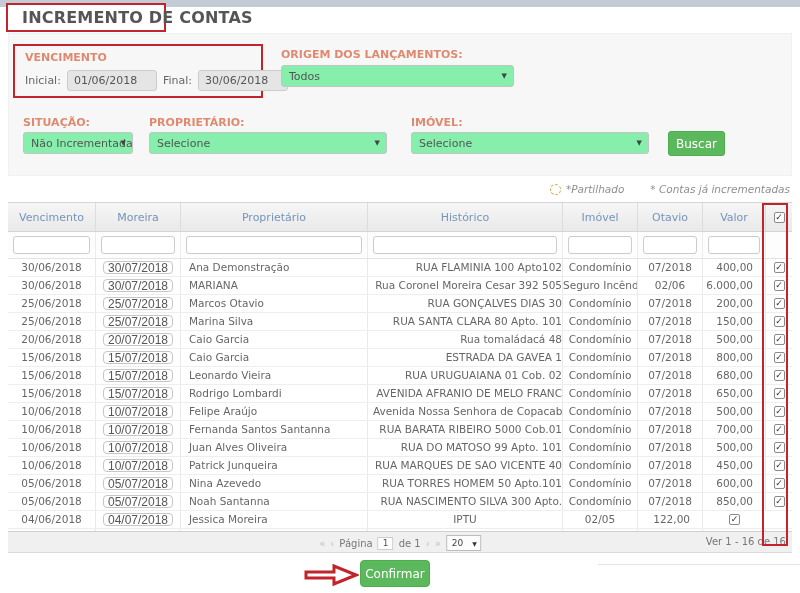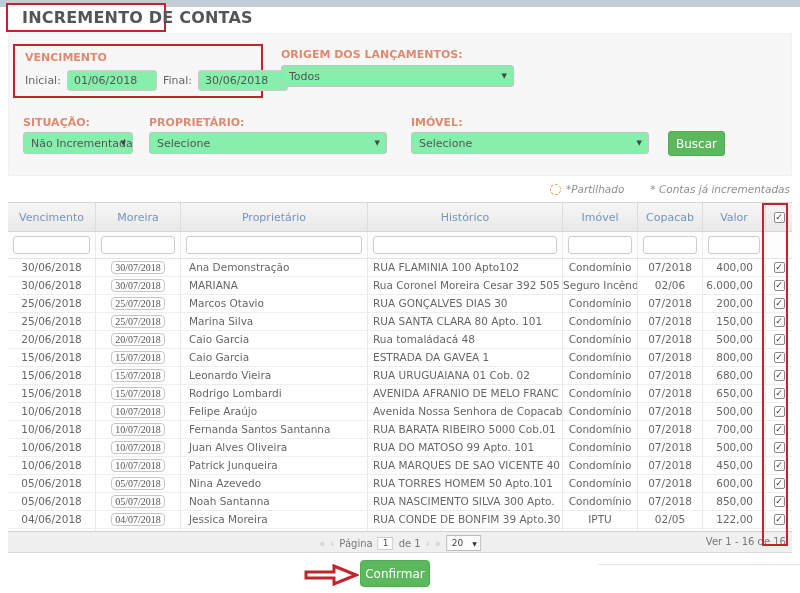--- a/index.html
+++ b/index.html
@@ -14,21 +14,21 @@
   .title-text { font-size:16px; font-weight:700; color:#555; letter-spacing:.2px; white-space:nowrap; }
 
   
   .filter-panel { position:absolute; left:8px; top:33px; width:784px; height:143px; background:#f7f7f7; border:1px solid #f1f1f1; }
   .venc-box { position:absolute; left:4px; top:10px; width:250px; height:54px; border:2px solid #c2242b; }
   .flabel { font-size:11px; font-weight:600; color:#df8a70; }
   .venc-box .flabel { position:absolute; left:10px; top:5px; }
   .venc-row { position:absolute; left:10px; top:24px; display:flex; align-items:center; gap:6px; }
   .inl-label { font-size:11px; color:#666; }
   .date-input { width:90px; height:21px; border:1px solid #ccc; border-radius:3px; font-size:11px; color:#555;
-                padding:0 6px; font-family:inherit; background:#86efac; }
+                padding:0 6px; font-family:inherit; background:#e5e5e5; }
   .origem-label { position:absolute; left:272px; top:14px; }
   .fake-select { position:relative; background:#86efac; border:1px solid #c4c4c4; border-radius:3px; height:22px;
                  font-size:11px; color:#555; padding:4px 18px 0 7px; white-space:nowrap; overflow:hidden; }
   .fake-select .caret { position:absolute; right:6px; top:6px; font-size:7px; color:#444; }
   .sel-origem { position:absolute; left:272px; top:31px; width:233px; }
   .lbl-situacao { position:absolute; left:14px; top:82px; }
   .lbl-prop { position:absolute; left:140px; top:82px; }
   .lbl-imovel { position:absolute; left:402px; top:82px; }
   .sel-situacao { position:absolute; left:14px; top:98px; width:110px; }
   .sel-prop { position:absolute; left:140px; top:98px; width:238px; }
@@ -49,24 +49,24 @@
   .th { display:flex; align-items:center; justify-content:center; font-size:11px; color:#7595bb;
         border-right:1px solid #dcdcdc; overflow:hidden; white-space:nowrap; }
   .filter-row { height:27px; background:#fdfdfd; border-bottom:1px solid #e3e3e3; }
   .ftd { display:flex; align-items:center; justify-content:center; border-right:1px solid #ececec; }
   .ftd input { height:18px; width:calc(100% - 10px); border:1px solid #ccc; border-radius:3px; background:#fff; font-family:inherit; font-size:10px; padding:0 4px; }
   .td { height:17px; line-height:16px; font-size:10.5px; color:#666; border-right:1px solid #e9e9e9;
         overflow:hidden; white-space:nowrap; }
   .data-row { border-bottom:1px solid #eee; background:#fff; }
   .c-venc,.c-hist,.c-parc { text-align:center; }
   .c-prev { display:flex; align-items:center; justify-content:center; }
-  .prev-input { width:54px; height:13px; border:1px solid #c6c6c6; border-radius:4px; font-family:Liberation Serif, serif;
-                font-size:10px; color:#555; text-align:center; background:#fff; }
+  .prev-input { width:70px; height:13px; border:1px solid #c6c6c6; border-radius:4px; font-family:Liberation Sans, sans-serif;
+                font-size:12px; color:#555; text-align:center; background:#fff; }
   .c-prop { padding-left:8px; }
-  .c-imov { padding-left:5px; }
+  .c-imov { padding-left:5px;text-align:right; }
   .c-val { text-align:right; padding-right:12px; }
   .c-chk { display:flex; align-items:center; justify-content:center; border-right:none; }
   .cb { width:11px; height:11px; border:1px solid #8a8a8a; border-radius:2px; background:#fdfdfd;
         font-size:9px; line-height:9px; text-align:center; color:#333; display:inline-block; cursor:pointer; }
 
   
   .pager { position:absolute; left:8px; top:531px; width:784px; height:22px; background:#f0f0f0;
            border-top:1px solid #d0d0d0; border-bottom:1px solid #dadada; }
   .pager-center { position:absolute; left:50%; top:0; transform:translateX(-50%); height:22px; display:flex;
                   align-items:center; gap:5px; font-size:10px; color:#777; }
@@ -151,21 +151,21 @@
     <span>* Contas já incrementadas</span>
   </div>
 
   <div class="grid">
     <div class="tr th-row">
       <div class="th">Vencimento</div>
       <div class="th">Moreira</div>
       <div class="th">Proprietário</div>
       <div class="th">Histórico</div>
       <div class="th">Imóvel</div>
-      <div class="th">Copacab</div>
+      <div class="th">Otavio</div>
       <div class="th">Valor</div>
       <div class="th" style="border-right:none">
         <span class="cb">✓</span>
       </div>
     </div>
 
     <div class="tr filter-row">
       <div class="ftd">
           <input style="">
         </div>
@@ -400,21 +400,20 @@
       <span class="cb">✓</span>
     </div>
   </div>
 
   <div class="tr data-row">
     <div class="td c-venc">04/06/2018</div>
     <div class="td c-prev">
       <input class="prev-input" value="04/07/2018" style="">
     </div>
     <div class="td c-prop">Jessica Moreira</div>
-    <div class="td c-imov">RUA CONDE DE BONFIM 39 Apto.30</div>
     <div class="td c-hist">IPTU</div>
     <div class="td c-parc">02/05</div>
     <div class="td c-val">122,00</div>
     <div class="td c-chk">
       <span class="cb">✓</span>
     </div>
   </div>
 
   <div class="tr data-row">
     <div class="td c-venc">04/06/2018</div>

